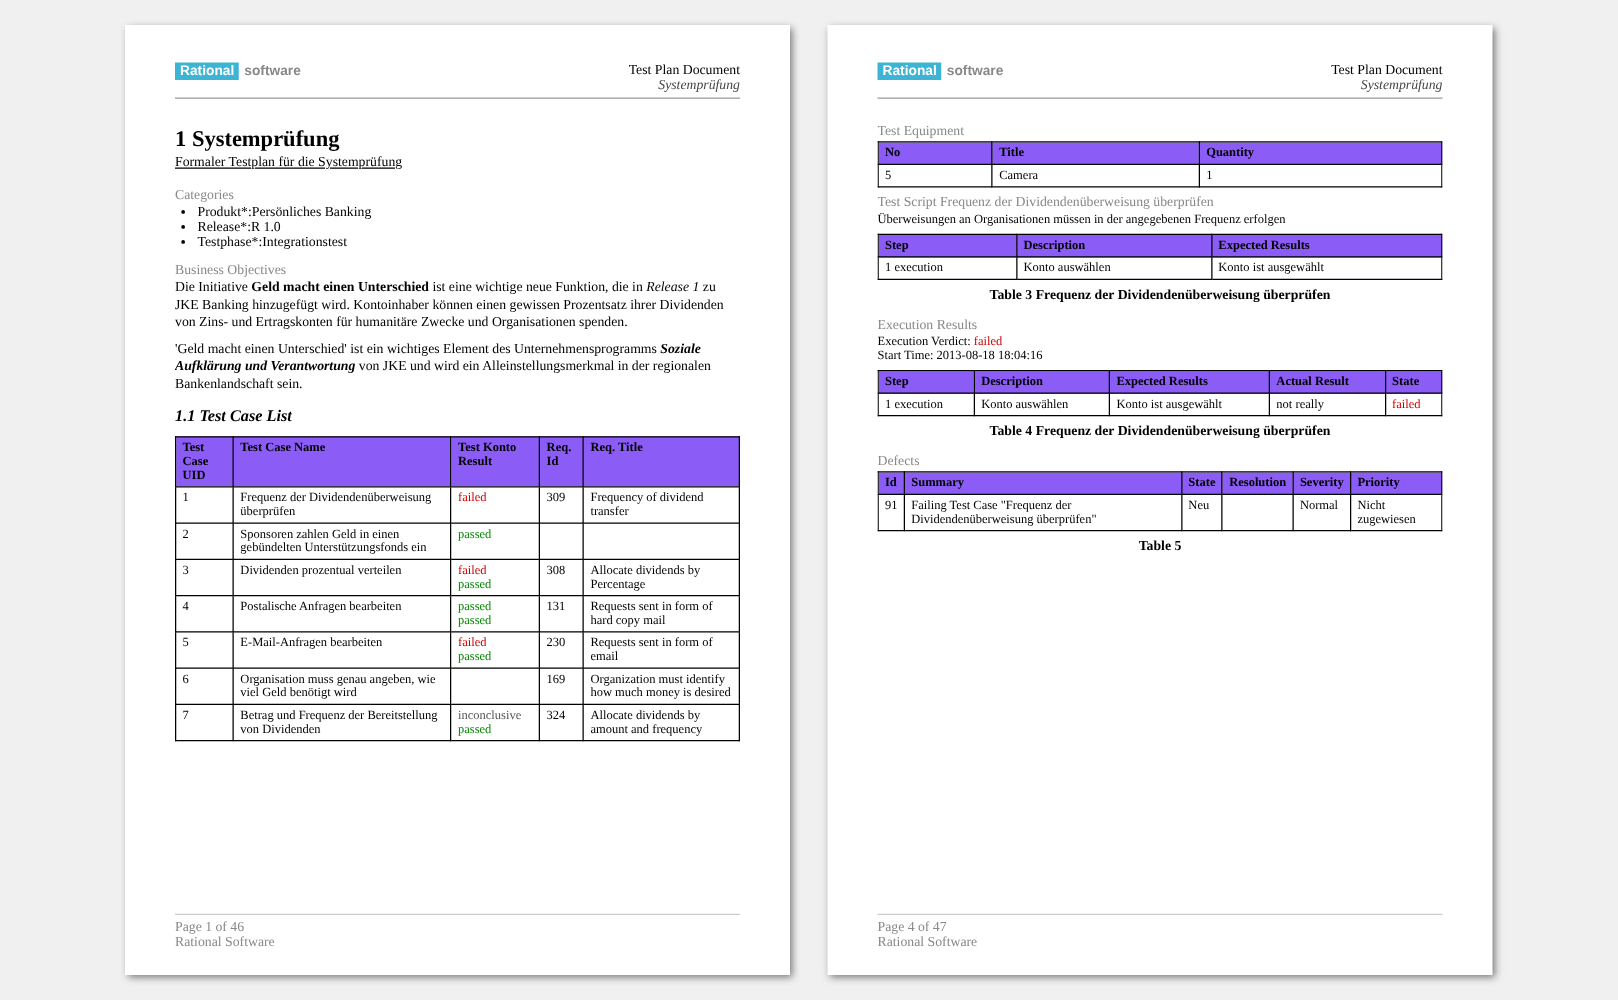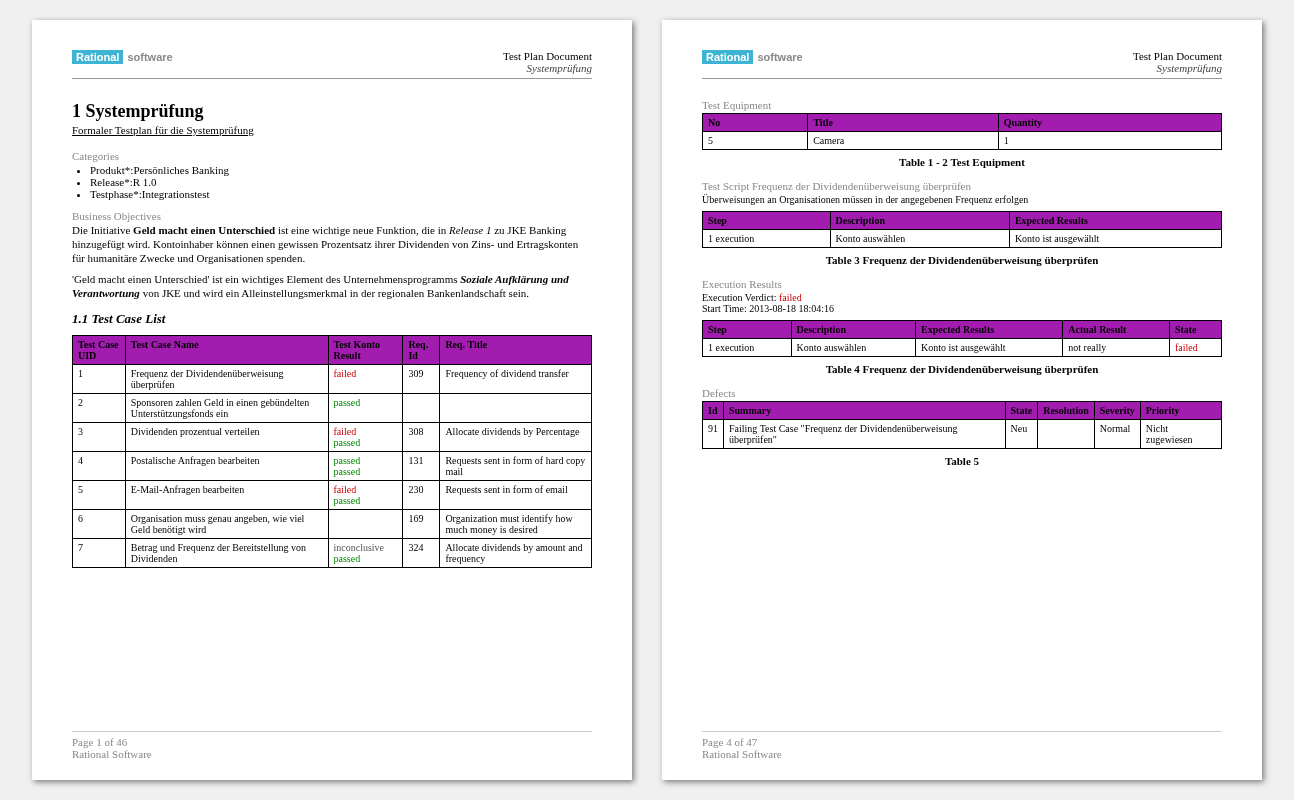--- a/index.html
+++ b/index.html
@@ -6,21 +6,21 @@
     margin: 0;
     padding: 20px;
     background: #f0f0f0;
     font-family: 'Times New Roman', Times, serif;
     display: flex;
     gap: 30px;
     justify-content: center;
   }
   .page {
     background: #fff;
-    width: 600px;
+    width: 532px;
     height: 760px;
     box-shadow: 2px 2px 6px rgba(0,0,0,0.5);
     padding: 30px 40px 20px 40px;
     box-sizing: border-box;
     position: relative;
     font-size: 11px;
     color: #000;
     display: flex;
     flex-direction: column;
   }
@@ -63,21 +63,21 @@
     border-collapse: collapse;
     width: 100%;
     font-size: 10px;
   }
   table.data th, table.data td {
     border: 1px solid #000;
     padding: 3px 5px;
     text-align: left;
     vertical-align: top;
   }
-  table.data th { font-weight: bold; background: #a21caf; }
+  table.data th { font-weight: bold; background: #8b5cf6; }
   .failed { color: #c00; }
   .passed { color: #080; }
   .inconclusive { color: #555; }
   .caption { text-align: center; font-weight: bold; font-size: 11px; margin: 6px 0 12px 0; }
   .footer {
     margin-top: auto;
     display: flex;
     justify-content: space-between;
     color: #888;
     font-size: 11px;
@@ -234,21 +234,20 @@
           </tr>
         </thead>
       <tbody id="equip-body">
           <tr>
             <td>5</td>
             <td>Camera</td>
             <td>1</td>
           </tr>
         </tbody>
     </table>
-    <div class="caption">Table 1 - 2 Test Equipment</div>
 
     <div class="section-label">Test Script Frequenz der Dividendenüberweisung überprüfen</div>
     <div class="small">Überweisungen an Organisationen müssen in der angegebenen Frequenz erfolgen</div>
     <table class="data" style="margin-top:6px;">
       <thead>
           <tr id="script-head">
             <th>Step</th>
             <th>Description</th>
             <th>Expected Results</th>
           </tr>

